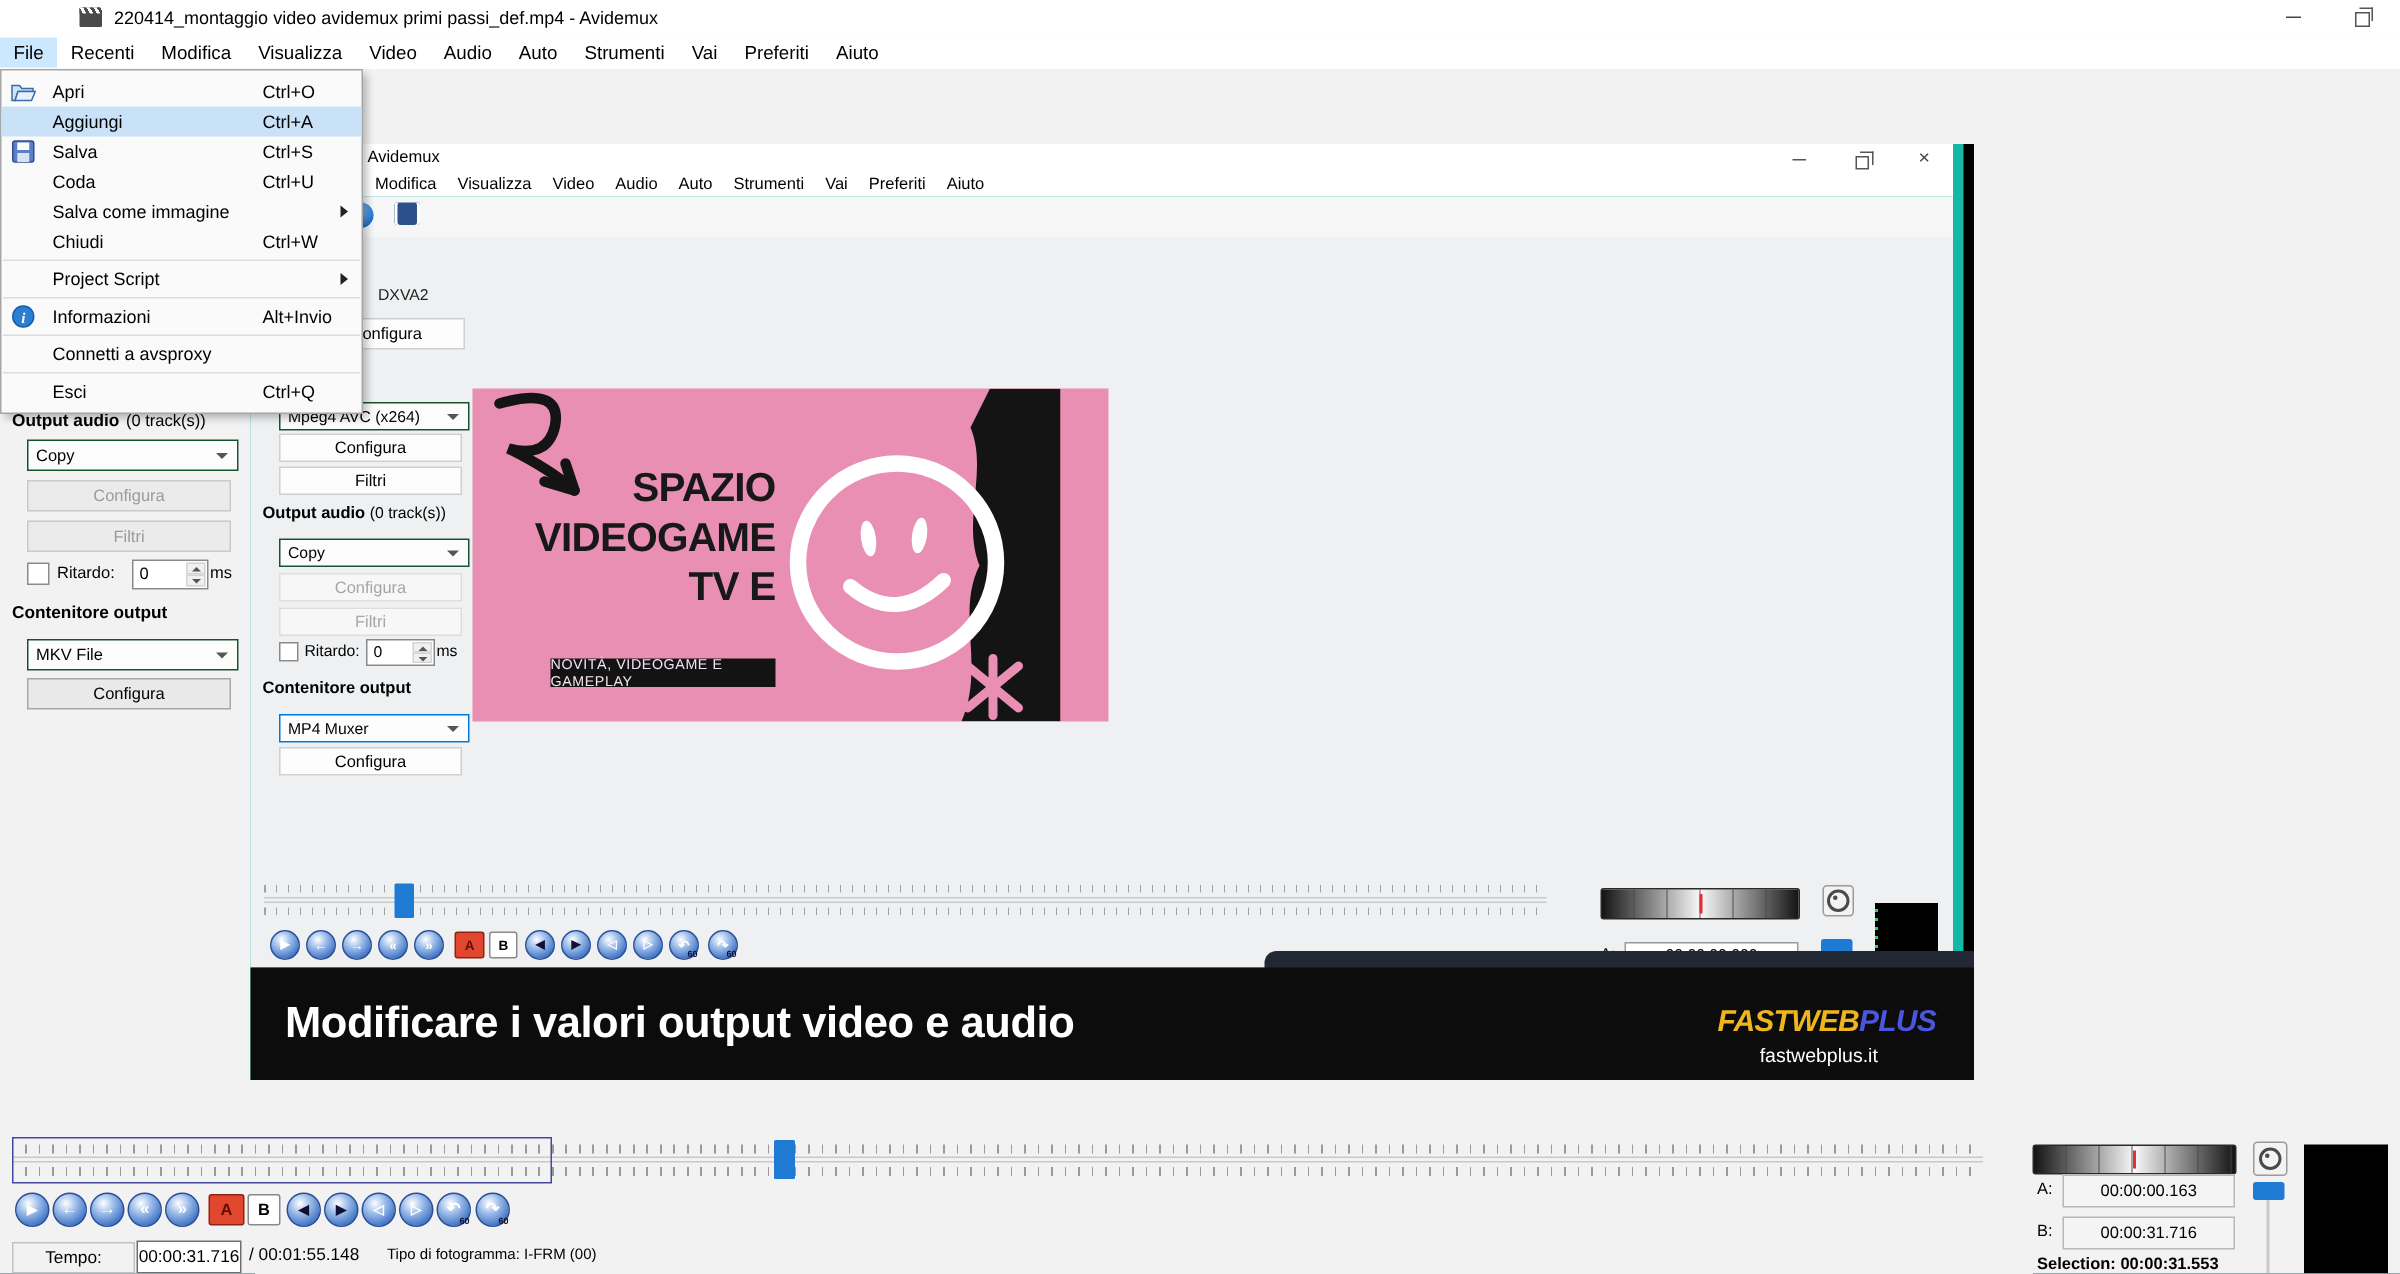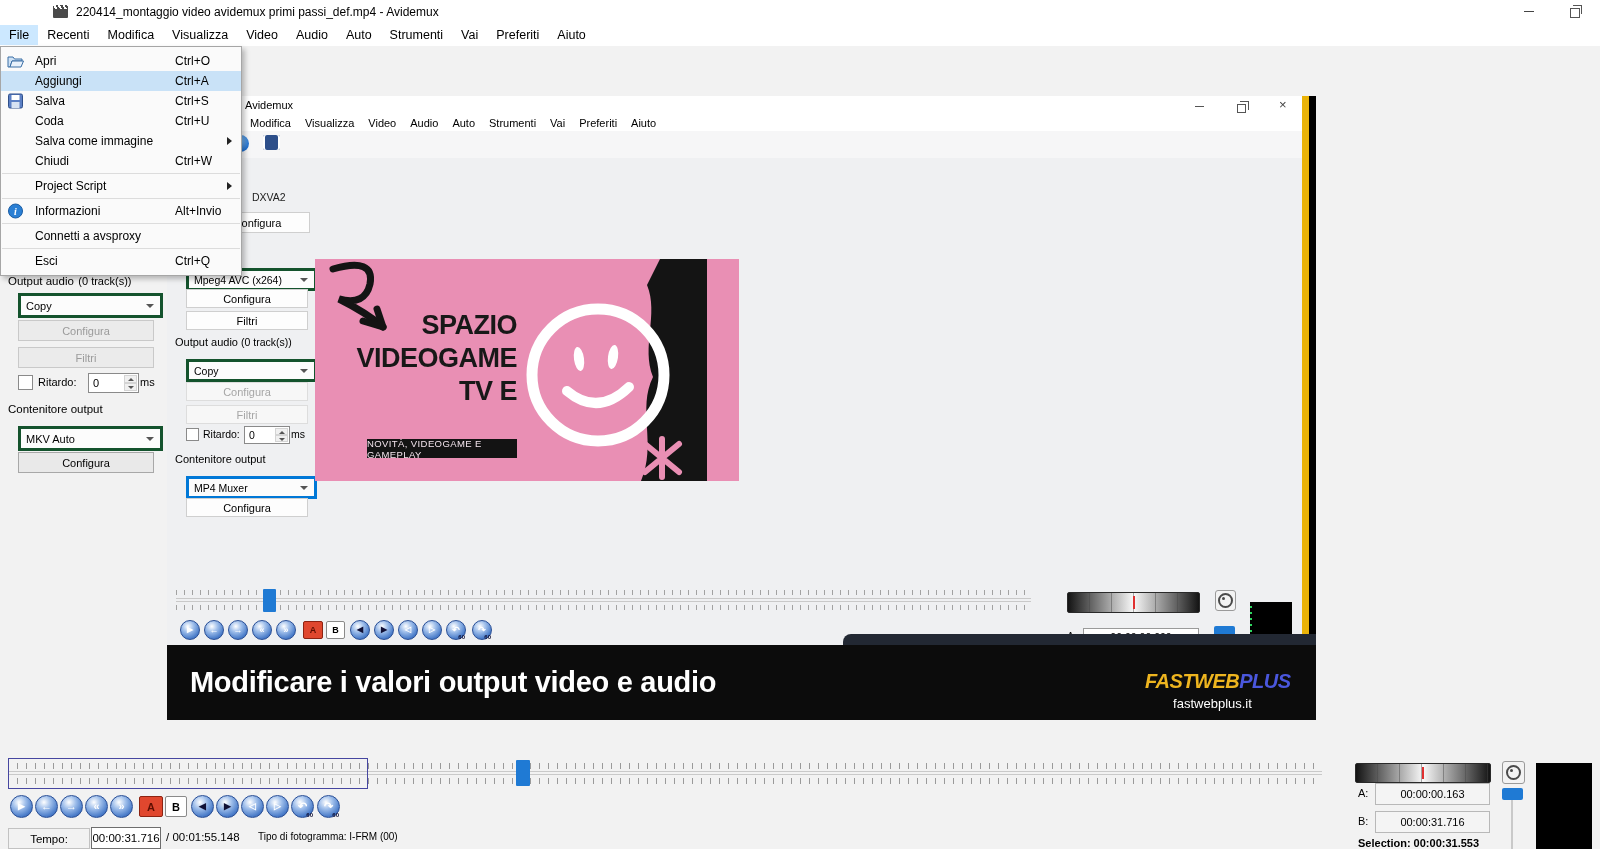--- a/index.html
+++ b/index.html
@@ -29,24 +29,24 @@
   .drow .sc{position:absolute;left:174px;}
   .drow.hl{background:#c9e2f7;}
   .dsep{height:1px;background:#dcdcdc;margin:2px 1px;}
   .dicon{position:absolute;left:6px;top:2px;width:17px;height:16px;}
   .subarrow{position:absolute;right:9px;top:6px;width:0;height:0;border-left:5px solid #222;border-top:4px solid transparent;border-bottom:4px solid transparent;}
   
   .btn{border:1px solid #a8a8a8;background:#e9e9e9;display:flex;align-items:center;justify-content:center;font-size:11px;}
   .btn.dis{color:#9b9b9b;border-color:#c9c9c9;background:#ebebeb;}
   .btn.w{background:#fdfdfd;border-color:#cfcfcf;}
   .btn.wdis{background:#f7f7f7;border-color:#ddd;color:#a6a6a6;}
-  .combo{background:#fcfcfc;border:3px solid #14532d;font-size:11px;display:flex;align-items:center;padding-left:5px;position:absolute;}
+  .combo{background:#fcfcfc;border:1px solid #14532d;font-size:11px;display:flex;align-items:center;padding-left:5px;position:absolute;}
   .combo::after{content:"";position:absolute;right:6px;top:50%;margin-top:-2px;border-left:4px solid transparent;border-right:4px solid transparent;border-top:4px solid #555;}
   .combo.focus{border-color:#0078d7;text-align:right;}
-  .blabel{font-weight:normal;font-size:11.5px;white-space:nowrap;}
+  .blabel{font-weight:bold;font-size:11.5px;white-space:nowrap;}
   .checkbox{width:13px;height:13px;background:#fff;border:1px solid #8a8a8a;}
   .spin{background:#fff;border:1px solid #8a8a8a;font-size:11px;display:flex;align-items:center;padding-left:4px;position:absolute;}
   .sbtns{position:absolute;right:1px;top:1px;bottom:1px;width:13px;display:flex;flex-direction:column;}
   .sbtn{flex:1;background:#f0f0f0;border:1px solid #d4d4d4;position:relative;}
   .sbtn::after{content:"";position:absolute;left:3px;border-left:3px solid transparent;border-right:3px solid transparent;}
   .sbtn.up::after{top:2px;border-bottom:3px solid #555;}
   .sbtn.dn::after{top:2px;border-top:3px solid #555;}
   .tickrow{background:repeating-linear-gradient(90deg,#9a9a9a 0 1px,transparent 1px 9px);}
   .tickrow.fine{background:repeating-linear-gradient(90deg,#a2a2a2 0 1px,transparent 1px 8px);}
   .hline{background:#c9c9c9;}
@@ -62,21 +62,21 @@
   .shuttle .needle{position:absolute;left:50%;top:3px;bottom:3px;width:2px;margin-left:-1px;background:#e03131;}
   .spk{position:absolute;background:#f3f3f3;border:1px solid #9a9a9a;border-radius:3px;display:flex;align-items:center;justify-content:center;}
   .spk .ring{width:11px;height:11px;border:2px solid #4a4a4a;border-radius:50%;position:relative;}
   .spk .ring::after{content:"";position:absolute;left:2px;top:2px;width:3px;height:3px;background:#4a4a4a;border-radius:50%;}
   .vhandle{position:absolute;background:#1f7ad4;border-radius:2px;}
   .field{background:#fff;border:1px solid #9a9a9a;display:flex;align-items:center;justify-content:center;font-size:11px;position:absolute;}
   .field.gray{background:#f4f4f4;border-color:#b8b8b8;}
   .slider-handle{position:absolute;background:#1f7ad4;border-radius:1px;}
   
   .inner-font{font-size:11px;}
-  .videoarea{left:167px;top:96px;width:1149px;height:624px;background:#eab308;}
+  .videoarea{left:167px;top:96px;width:1149px;height:624px;background:#14b8a6;}
   .banner{left:167px;top:645px;width:1149px;height:75px;background:#0c0c0c;display:flex;align-items:center;color:#fff;}
 </style>
 </head>
 <body>
 
 <div id="screen">
 
   <div class="abs titlebar">
     <div class="appicon"></div>
     <div class="title-text">220414_montaggio video avidemux primi passi_def.mp4 - Avidemux</div>
@@ -122,21 +122,21 @@
     <div class="spin" style="left:88px;top:327px;width:45px;height:18px;">
       <span>0</span>
       <span class="sbtns">
           <span class="sbtn up"></span>
           <span class="sbtn dn"></span>
         </span>
     </div>
     <div class="abs" style="left:140px;top:330px;font-size:11px;">ms</div>
     <div class="abs blabel" style="left:8px;top:357px;">Contenitore output</div>
     <div class="combo" style="left:18px;top:380px;width:134px;height:19px;">
-      <span>MKV Auto</span>
+      <span>MKV File</span>
     </div>
     <div class="abs btn" style="left:18px;top:406px;width:134px;height:19px;">Configura</div>
   </div>
 
   <div class="abs videoarea">
     <div class="abs" style="left:1142px;top:0;width:7px;height:624px;background:#000;"></div>
 
     <div class="abs inner-font" style="left:0;top:0;width:1142px;height:549px;">
 
       <div class="abs" style="left:0;top:0;width:1135px;height:18px;background:#fff;"></div>

